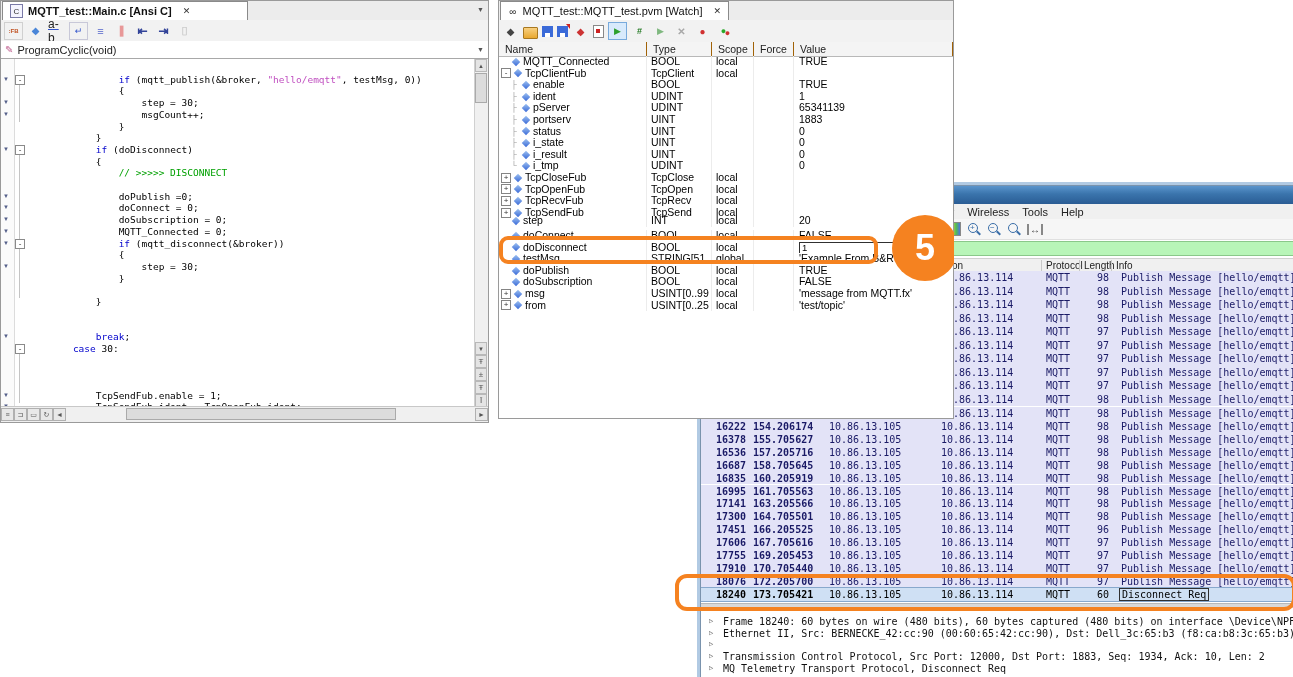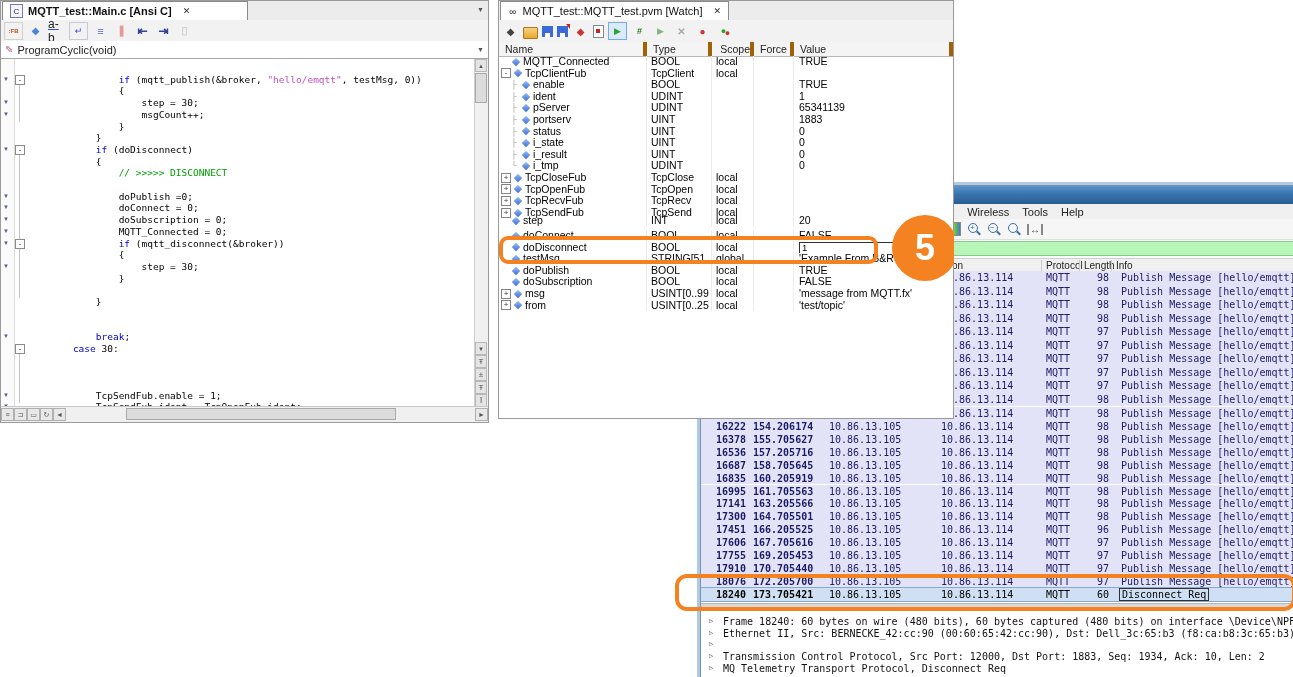--- a/index.html
+++ b/index.html
@@ -120,21 +120,21 @@
   .record-page-icon{width:9px;height:11px;background:#fff;border:1px solid #888;position:relative;}
   .record-page-icon::after{content:"";position:absolute;left:2px;top:3px;width:4px;height:4px;background:#cc2222;}
   .start-monitor-icon{color:#2ca02c;background:#d8eafc;border:1px solid #78aadc;font-size:9px;}
   .force-values-icon{color:#207820;font-weight:bold;font-size:9px;}
   .resume-icon{color:#7fb87f;font-size:9px;}
   .cancel-force-icon{color:#a8a8a8;font-weight:bold;}
   .record-icon{color:#d03030;}
   .start-stop-record-icon{color:#28a828;text-shadow:4px 2px 0 #d03030;font-size:9px;}
   .whead{position:absolute;left:0;top:41px;right:0;height:14px;font-size:10.5px;color:#222;background:#f4f4f4;
          border-bottom:1px solid #b8b8b8;}
-  .whead span{position:absolute;top:0;line-height:14px;padding-left:6px;border-right:4px solid #a16207;
+  .whead span{position:absolute;top:0;line-height:14px;padding-left:6px;border-right:1px solid #a16207;
          box-sizing:border-box;height:14px;}
   .wrows{position:absolute;left:0;top:55px;right:0;bottom:0;overflow:hidden;}
   .wrow{position:absolute;left:0;right:0;height:11.6px;font-size:10.5px;color:#000;}
   .wcell{position:absolute;top:0;line-height:11.6px;white-space:nowrap;overflow:hidden;
          border-right:1px solid #ececec;box-sizing:border-box;height:11.6px;}
   .wname{left:0;width:148px;display:flex;align-items:center;}
   .wtype{left:148px;width:65px;padding-left:4px;}
   .wscope{left:213px;width:42px;padding-left:4px;}
   .wforce{left:255px;width:40px;padding-left:4px;}
   .wval{left:295px;width:159px;padding-left:5px;border-right:none;}
@@ -511,21 +511,21 @@
       <span class="wticon start-monitor-icon">▶</span>
       <span class="wticon force-values-icon">#</span>
       <span class="wticon resume-icon">▶</span>
       <span class="wticon cancel-force-icon">✕</span>
       <span class="wticon record-icon">●</span>
       <span class="wticon start-stop-record-icon">●</span>
     </div>
   <div class="whead" id="whead">
       <span style="left: 0px; width: 148px;">Name</span>
       <span style="left: 148px; width: 65px;">Type</span>
-      <span style="left: 213px; width: 42px; text-align: right;">Scope</span>
+      <span style="left: 213px; width: 42px;">Scope</span>
       <span style="left: 255px; width: 40px;">Force</span>
       <span style="left: 295px; width: 159px;">Value</span>
     </div>
   <div class="wrows" id="wrows">
       <div class="wrow" style="top: 0px;">
         <div class="wcell wname">
           <span class="expspace"></span>
           <span class="dia"></span>
           <span>MQTT_Connected</span>
         </div>

